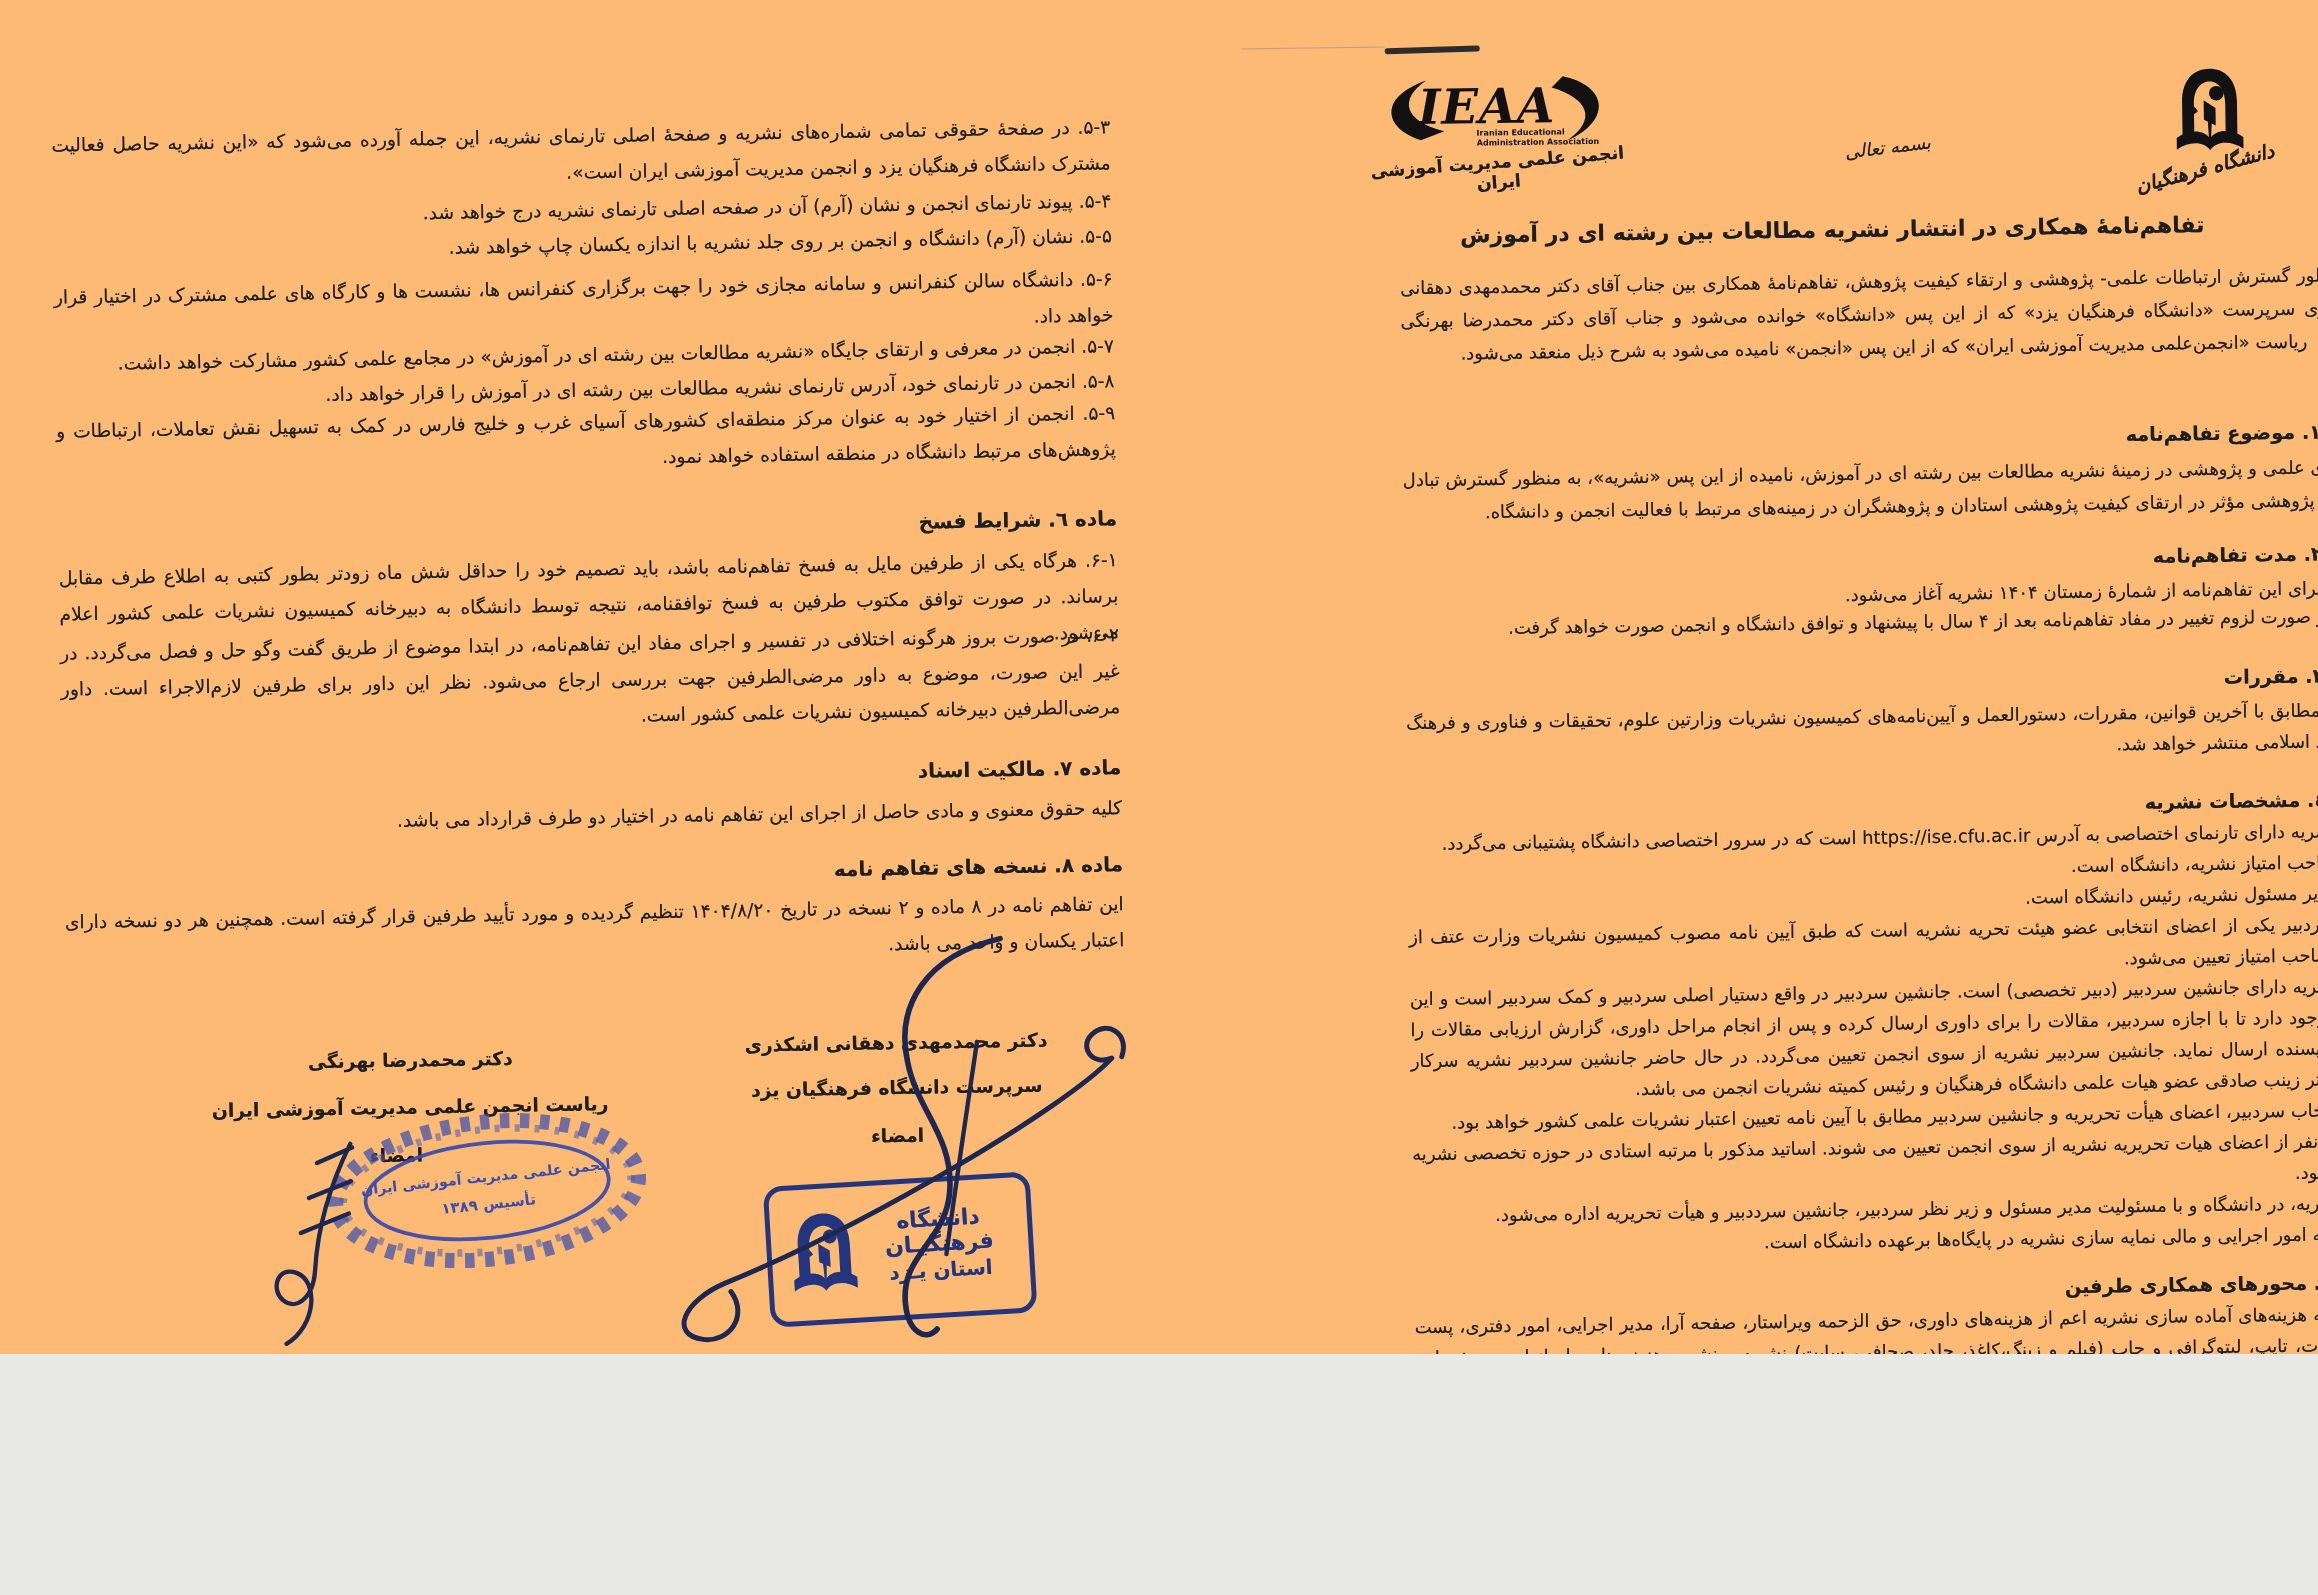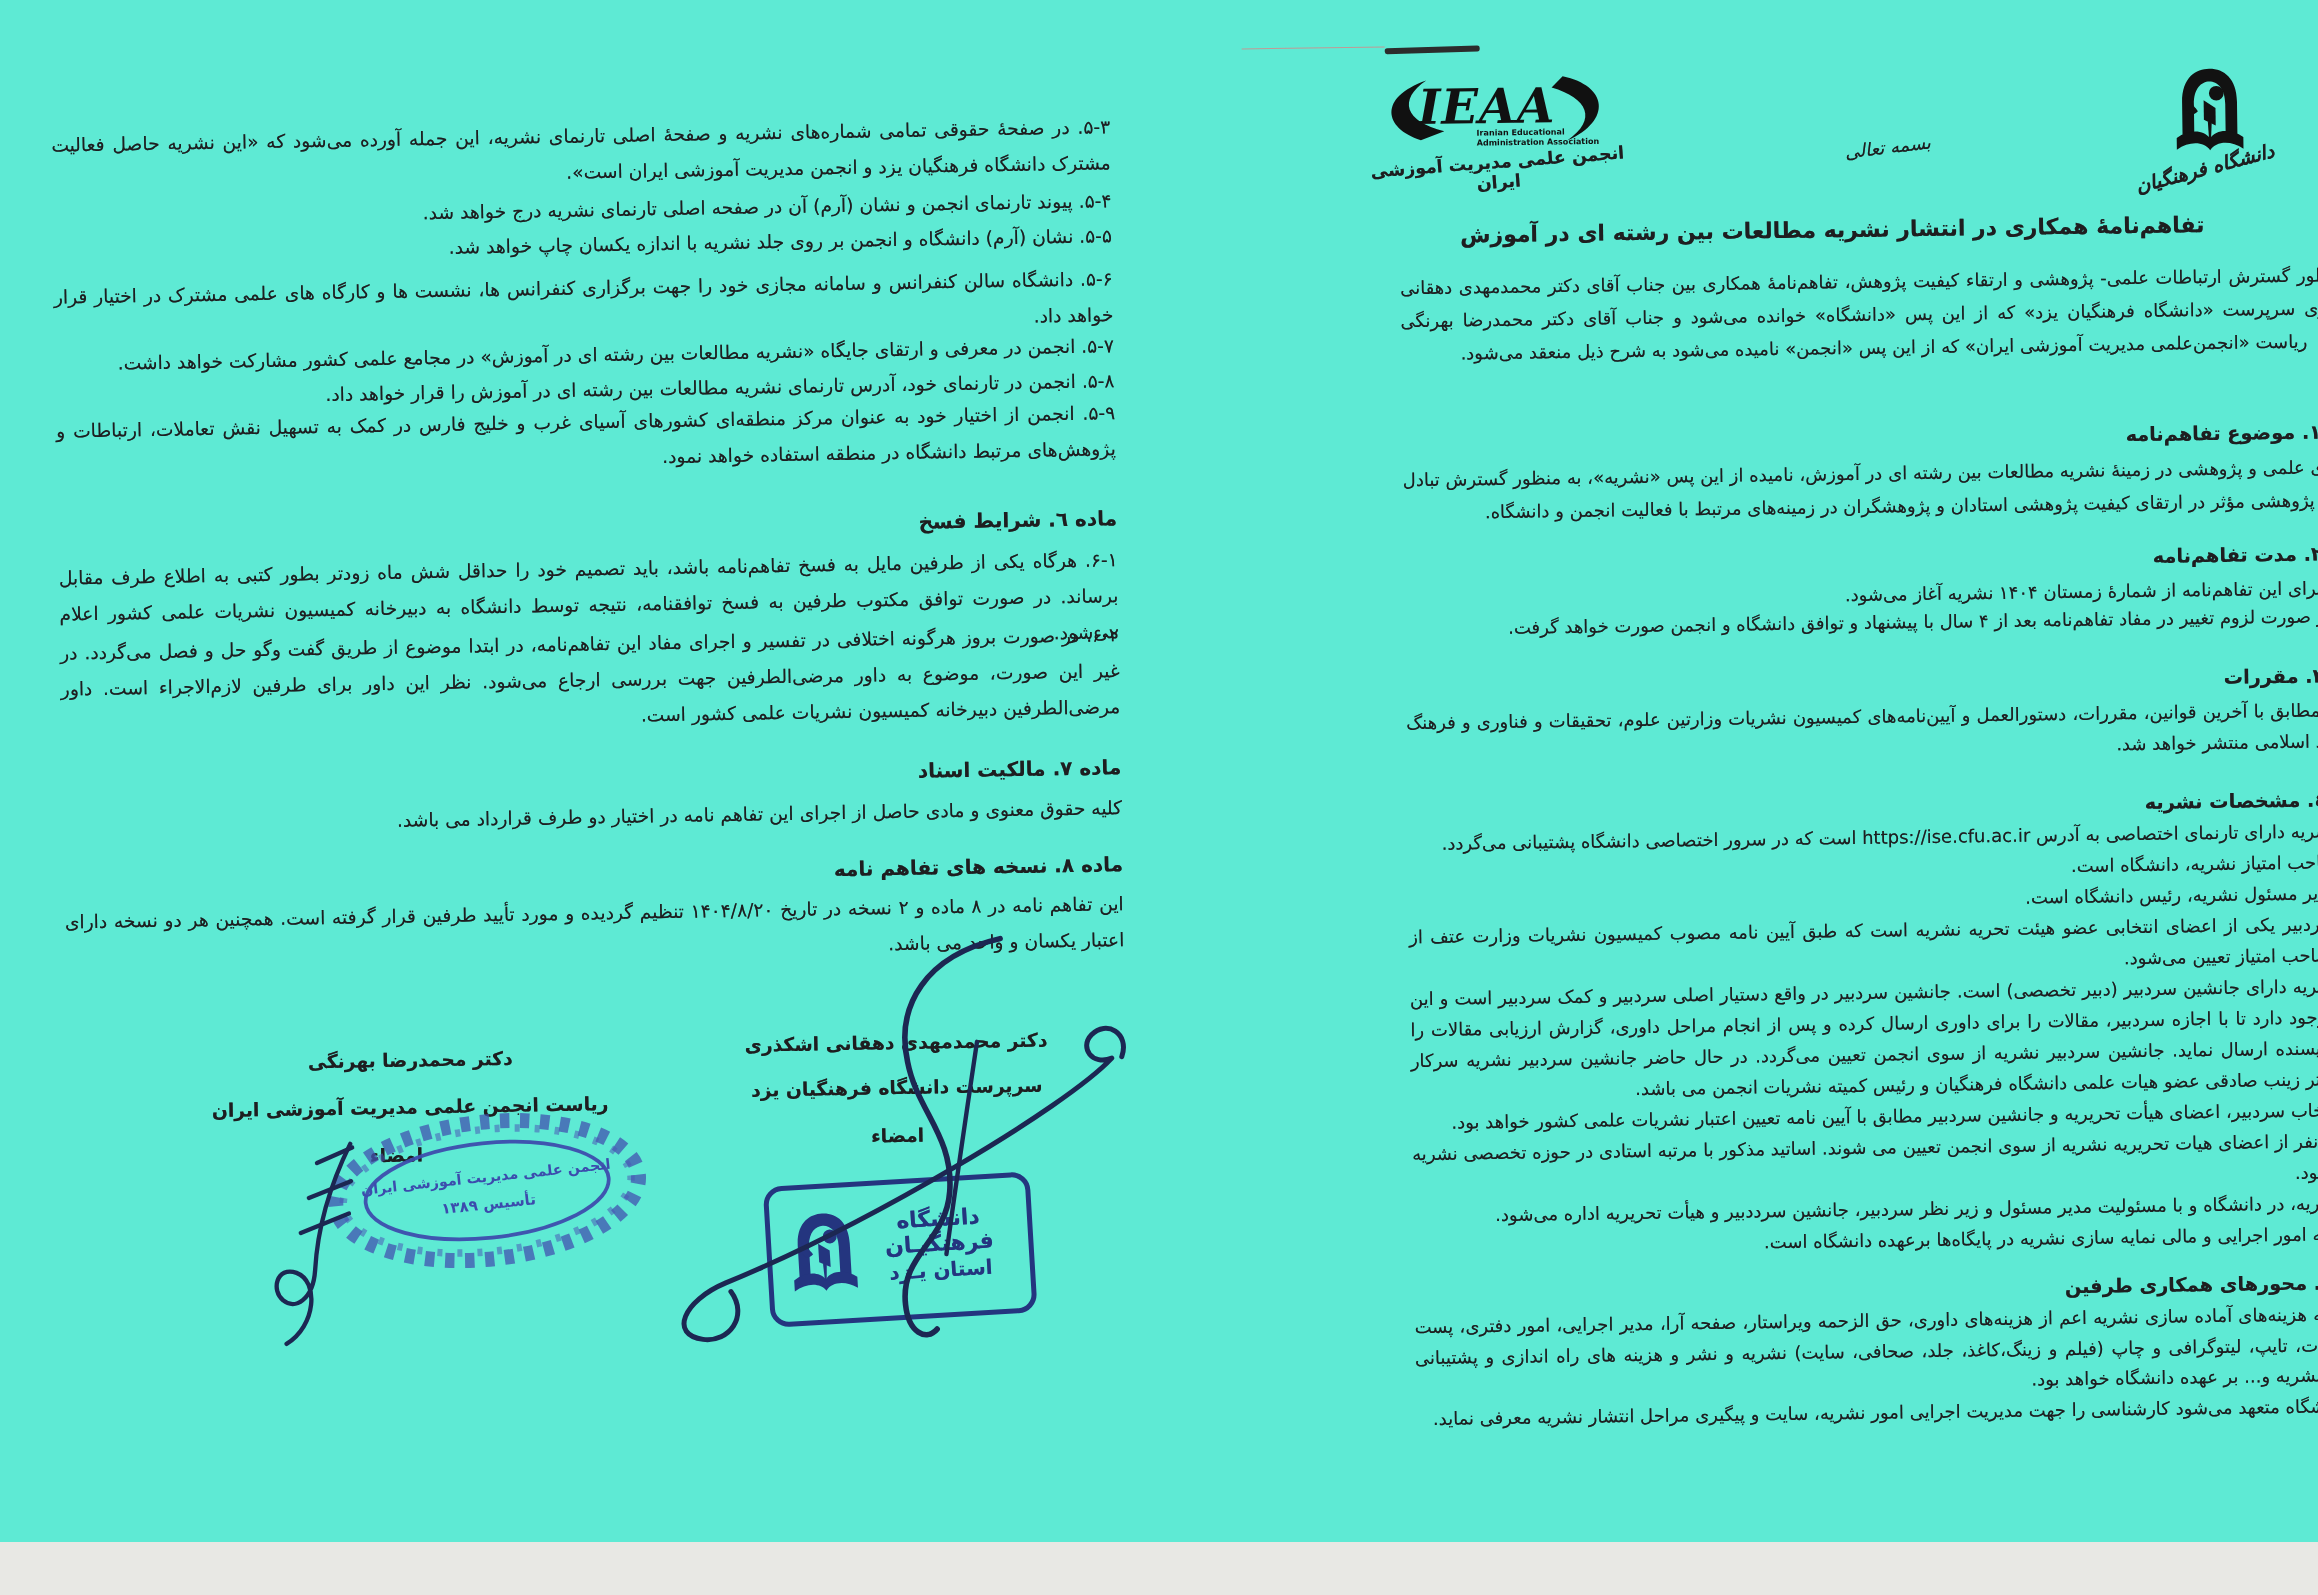--- a/index.html
+++ b/index.html
@@ -1,16 +1,16 @@
 <!DOCTYPE html>
 <html lang="fa" style="font-size:10px"><head>
 <meta charset="utf-8">
 <style>
   html,body{margin:0;padding:0;background:#e8e8e4;}
-  .canvas{position:relative;width:2319px;height:1542px;background:#5eead4;overflow:hidden;
+  .canvas{position:relative;width:2319px;height:1354px;background:#fdba74;overflow:hidden;
           font-family:"DejaVu Sans",sans-serif;color:#1e1e20;}
   .page{position:absolute;top:0;height:1595px;}
   .tilt{position:absolute;inset:0;transform-origin:92% 4%;}
   .tilt-l{transform:rotate(-1.0deg);}
   .tilt-r{transform:rotate(-0.8deg);}
   .abs{position:absolute;}
   .txt{direction:rtl;font-family:"DejaVu Sans",sans-serif;color:#1e1e20;
        text-shadow:0 0 0.6px rgba(20,20,22,.55);}
   .just{text-align:justify;text-align-last:right;}
   .lastc{text-align:justify;text-align-last:center;}

